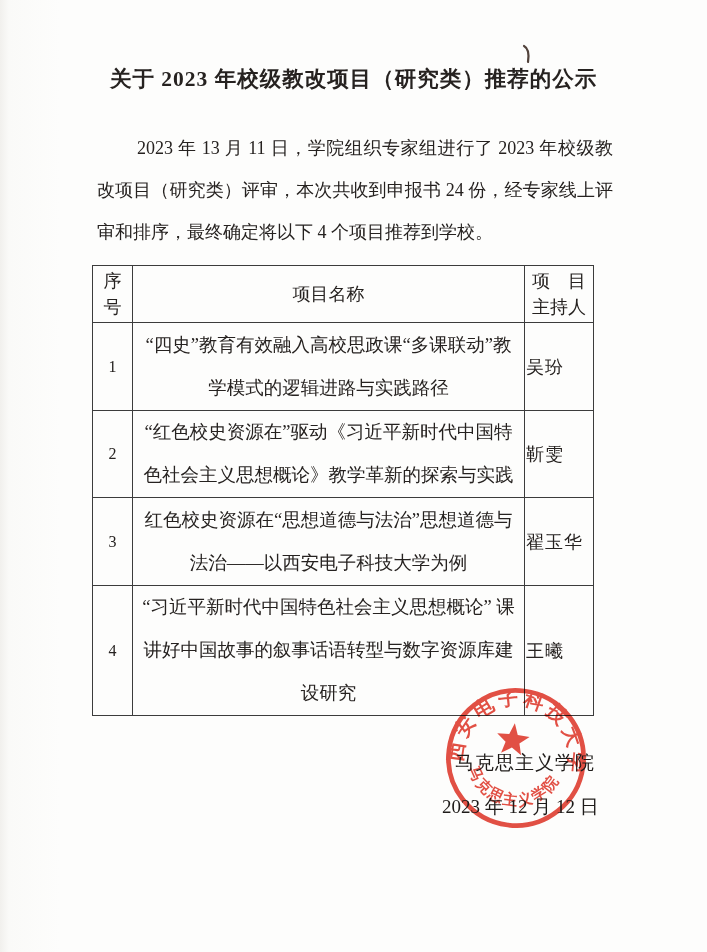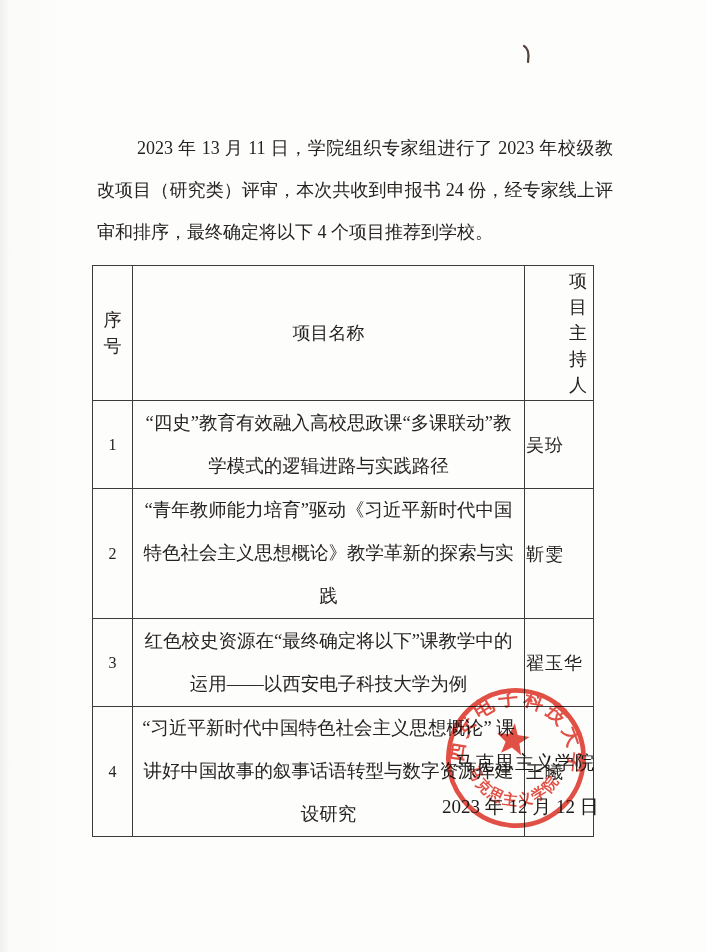--- a/index.html
+++ b/index.html
@@ -42,21 +42,21 @@
   tr.r-2{height:85px;}
   tr.r-3{height:88px;}
   tr.r-4{height:90px;}
   .cell-idx-head{
     font-size:18px;font-weight:bold;text-align:center;
     word-break:break-all;line-height:26px;padding:2px 6px;
   }
   .cell-name-head{font-size:18px;font-weight:bold;}
   .cell-host-head{font-size:18px;font-weight:bold;padding:2px 7px;}
   .cell-host-head .jline{
-    display:block;text-align:justify;text-align-last:justify;line-height:26px;margin-left:37px;
+    display:block;text-align:justify;text-align-last:justify;line-height:26px;
   }
   .cell-idx{font-size:16px;text-align:center;}
   .cell-name{
     font-size:18.5px;text-align:center;line-height:43px;padding:0 4px;
   }
   .cell-host{font-size:18px;text-align:left;letter-spacing:1px;}
   .sig-org{
     position:absolute;top:750px;left:455px;
     font-size:19px;letter-spacing:1px;color:#1e1b19;
   }
@@ -74,20 +74,21 @@
   .stamp-ink-fill{fill:#e0372b;}
   .pen-mark{
     position:absolute;left:521px;top:44px;width:12px;height:20px;
   }
 </style>
 </head>
 <body>
 
 <div class="sheet">
 
+  <div class="doc-title">关于 2023 年校级教改项目（研究类）推荐的公示</div>
 
   <svg class="pen-mark" viewBox="0 0 12 20">
     <path d="M3,2 q6,3 4,16" fill="none" stroke="#52433c" stroke-width="2.2" stroke-linecap="round"></path>
   </svg>
 
   <div class="doc-paragraph">2023 年 13 月 11 日，学院组织专家组进行了 2023 年校级教改项目（研究类）评审，本次共收到申报书 24 份，经专家线上评审和排序，最终确定将以下 4 个项目推荐到学校。</div>
 
   <table class="projects">
     <colgroup>
         <col class="c-idx">
@@ -103,26 +104,26 @@
         <span class="jline">主持人</span>
       </th>
     </tr>
     <tr class="r-1">
       <td class="cell-idx">1</td>
       <td class="cell-name">“四史”教育有效融入高校思政课“多课联动”教学模式的逻辑进路与实践路径</td>
       <td class="cell-host">吴玢</td>
     </tr>
     <tr class="r-2">
       <td class="cell-idx">2</td>
-      <td class="cell-name">“青年教师能力培育”驱动《习近平新时代中国特色社会主义思想概论》教学革新的探索与实践</td>
+      <td class="cell-name">“红色校史资源在”驱动《习近平新时代中国特色社会主义思想概论》教学革新的探索与实践</td>
       <td class="cell-host">靳雯</td>
     </tr>
     <tr class="r-3">
       <td class="cell-idx">3</td>
-      <td class="cell-name">红色校史资源在“最终确定将以下”课教学中的运用——以西安电子科技大学为例</td>
+      <td class="cell-name">红色校史资源在“思想道德与法治”思想道德与法治——以西安电子科技大学为例</td>
       <td class="cell-host">翟玉华</td>
     </tr>
     <tr class="r-4">
       <td class="cell-idx">4</td>
       <td class="cell-name">“习近平新时代中国特色社会主义思想概论” 课讲好中国故事的叙事话语转型与数字资源库建设研究</td>
       <td class="cell-host">王曦</td>
     </tr>
   </tbody>
     </table>
 

